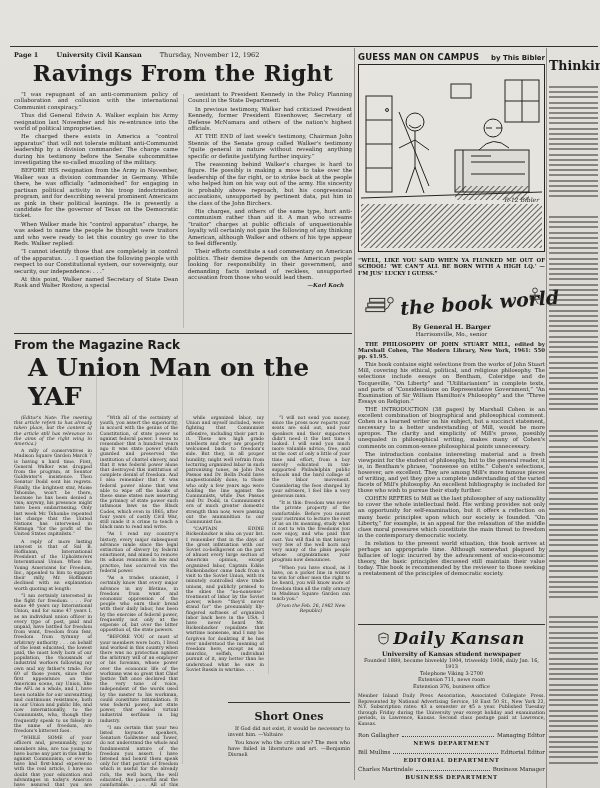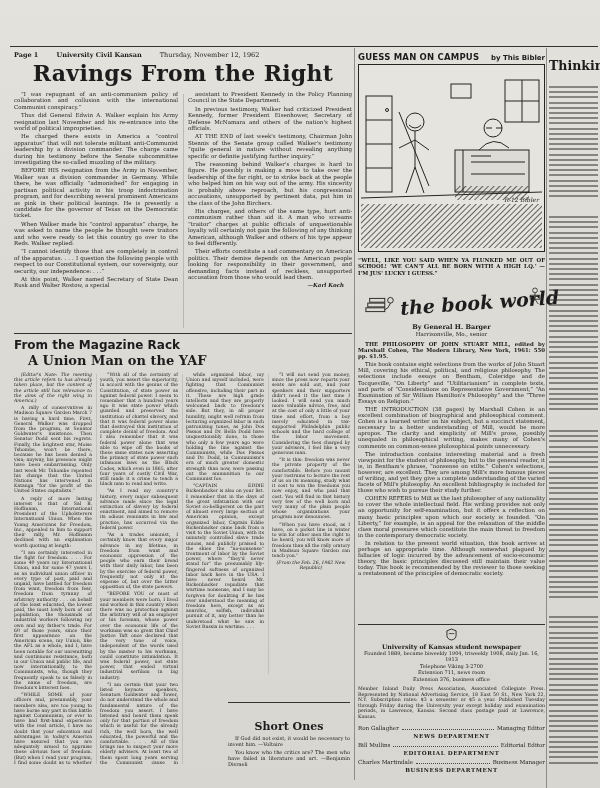--- a/index.html
+++ b/index.html
@@ -20,28 +20,28 @@
   
   .editorial { top:60px; left:14px; width:338px; }
   .editorial h1 { font-size:22px; font-weight:700; text-align:center; letter-spacing:.3px; margin-bottom:5px; font-family:"DejaVu Serif",serif; }
   .ed-cols { display:flex; gap:10px; }
   .ed-col { width:164px; height:236px; overflow:hidden; font-size:5.5px; line-height:6.4px; }
   [data-name="editorial-column-2"] p:last-child { text-align:right; font-weight:bold; font-style:italic; padding-right:8px; }
 
   
   .union { top:333px; left:14px; width:338px; border-top:1px solid #35332e; padding-top:2px; }
   .u-kicker { font-family:"DejaVu Sans",sans-serif; font-weight:bold; font-size:12px; margin:2px 0 1px; }
-  .union h2 { font-size:13px; font-weight:700; margin:0 0 4px 14px; font-family:"DejaVu Serif",serif; }
+  .union h2 { font-size:25px; font-weight:700; margin:0 0 4px 14px; font-family:"DejaVu Serif",serif; }
   .u-cols { display:flex; gap:8px; }
   .u-col { width:78px; overflow:hidden; font-size:4.6px; line-height:5.2px; }
   .uh1 { height:392px; } .uh2 { height:308px; } .uh3 { height:300px; }
   [data-name="union-column-1"] p:first-child { font-style:italic; }
   [data-name="union-column-4"] p:last-child { font-style:italic; text-indent:0; text-align:center; }
 
-  .short-ones { position:absolute; left:214px; top:368px; width:122px; border-top:1px solid #35332e; padding-top:16px; }
+  .short-ones { position:absolute; left:214px; top:368px; width:122px; border-top:1px solid #35332e; padding-top:6px; }
   .short-ones h3 { font-size:11px; text-align:center; font-weight:700; margin:1px 0 3px; font-family:"DejaVu Serif",serif; }
   .so-items { font-size:5px; line-height:5.9px; }
 
   
   .lmoc-head { top:52px; left:358px; width:187px; display:flex; justify-content:space-between; align-items:baseline; font-family:"DejaVu Sans",sans-serif; }
   .lmoc-t { font-weight:bold; font-size:8.5px; letter-spacing:.2px; }
   .lmoc-b { font-weight:bold; font-size:7px; }
   .cartoon { top:64px; left:358px; width:187px; height:188px; border:1.5px solid #26251f; background:#e5e4df; }
   .cart-svg { width:100%; height:100%; display:block; }
   .cart-sig { position:absolute; right:5px; bottom:48px; font-size:6px; font-style:italic; }
@@ -236,20 +236,21 @@
       <p data-name="paragraph">In relation to the present world situation, this book arrives at perhaps an appropriate time. Although somewhat plagued by fallacies of logic incurred by the advancement of socio-economic theory, the basic principles discussed still maintain their value today. This book is recommended by the reviewer to those seeking a restatement of the principles of democratic society.</p>
     </div>
 
   <div class="abs rule-h" style="top:624px;left:358px;width:187px" data-name="masthead-rule"></div>
   <div class="abs masthead" data-name="masthead">
     <div class="mh-title-row" data-name="masthead-title-row">
       <svg class="mh-seal" viewBox="0 0 12 14" data-name="kansan-seal-icon">
         <path d="M6,1 L11,3 V8 Q11,12 6,13 Q1,12 1,8 V3 Z" fill="none" stroke="#26251f" stroke-width="1"></path>
         <line x1="3" y1="6" x2="9" y2="6" stroke="#26251f" stroke-width=".8"></line>
       </svg>
+      <span class="mh-title" data-name="masthead-title">Daily Kansan</span>
     </div>
     <div class="mh-sub" data-name="masthead-subtitle">University of Kansas student newspaper</div>
     <div class="mh-line" data-name="masthead-founded">Founded 1889, became biweekly 1904, triweekly 1908, daily Jan. 16, 1913</div>
     <div class="mh-line" data-name="masthead-phone">Telephone Viking 3-2700</div>
     <div class="mh-line" data-name="masthead-ext-news">Extension 711, news room</div>
     <div class="mh-line" data-name="masthead-ext-business">Extension 376, business office</div>
     <div class="mh-legal" data-name="masthead-legal">Member Inland Daily Press Association, Associated Collegiate Press. Represented by National Advertising Service, 18 East 50 St., New York 22, N.Y. Subscription rates: $3 a semester or $5 a year. Published Tuesday through Friday during the University year except holiday and examination periods, in Lawrence, Kansas. Second class postage paid at Lawrence, Kansas.</div>
     <div class="mh-staff" data-name="masthead-staff">
       <div class="mh-row" data-name="staff-row">
         <span data-name="staff-name">Ron Gallagher</span>

